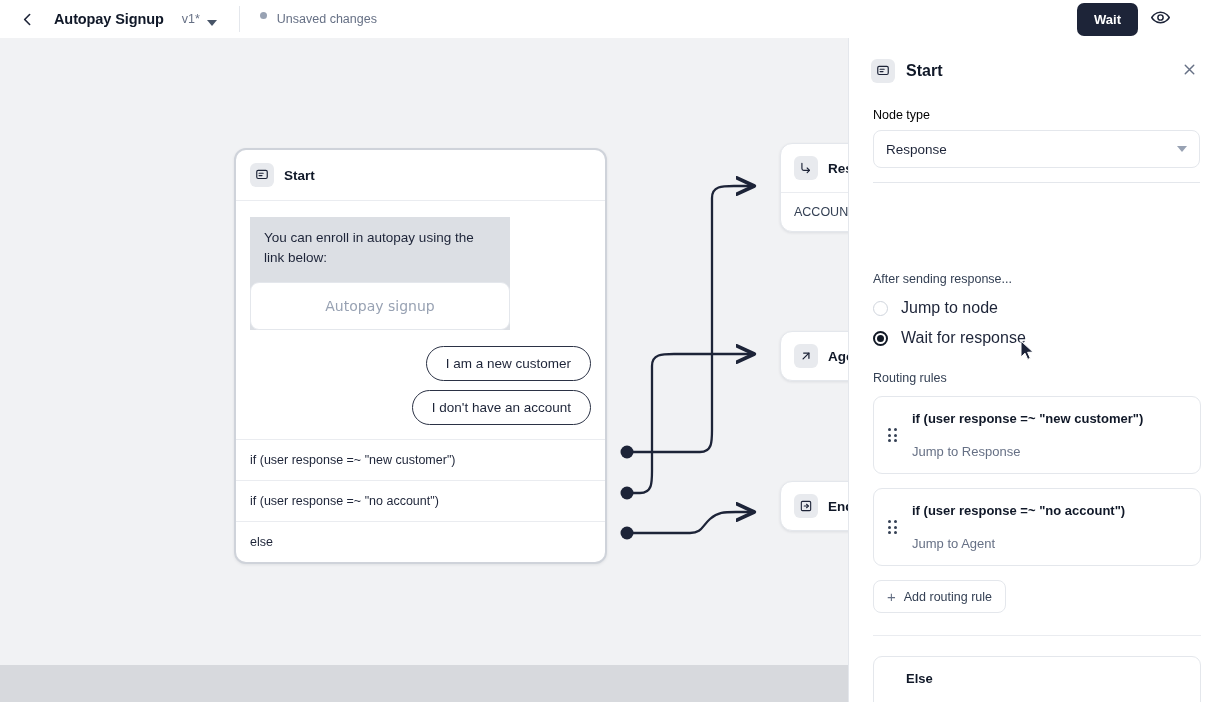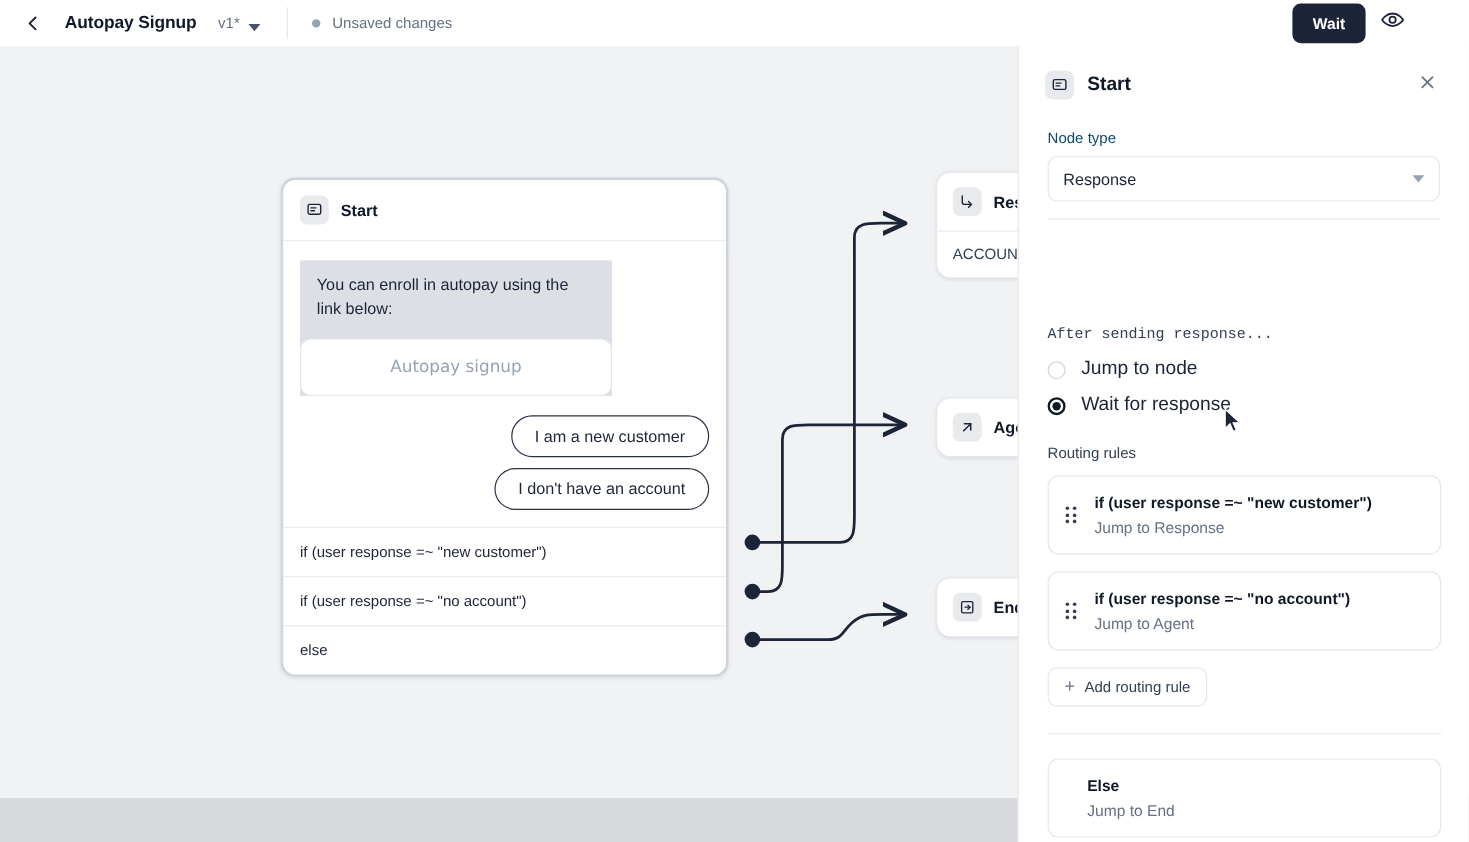--- a/index.html
+++ b/index.html
@@ -37,21 +37,21 @@
   .caret-down {
     width: 0; height: 0;
     border-left: 5px solid transparent;
     border-right: 5px solid transparent;
     border-top: 6px solid #475467;
   }
   .divider-v {
     width: 1px; height: 26px; background: #e4e7ec; margin-left: 22px;
   }
   .status-wrap {
-    margin-left: 20px; display: flex; align-items: center; gap: 10px;
+    margin-left: 20px; display: flex; gap: 10px;
   }
   .status-dot {
     width: 7px; height: 7px; border-radius: 50%; background: #98a2b3;
   }
   .status-text { font-size: 12.5px; color: #667085; }
   .topbar-right {
     margin-left: auto; display: flex; align-items: center; gap: 6px;
     padding-right: 10px;
   }
   .save-btn {
@@ -193,21 +193,21 @@
     padding: 18px 20px 14px 22px;
   }
   .panel-title { font-size: 16px; font-weight: bold; color: #101828; }
   .panel-close {
     margin-left: auto; width: 30px; height: 30px;
     display: flex; align-items: center; justify-content: center;
     border-radius: 6px; cursor: pointer;
   }
   .panel-section { padding: 8px 24px 0 24px; }
   .field-label {
-    font-size: 12.5px; color: #0c4a6e; margin-bottom: 8px;
+    font-size: 12.5px; color: #000000; margin-bottom: 8px;
   }
   .select-box {
     height: 38px; border: 1px solid #e4e7ec; border-radius: 8px;
     background: #ffffff;
     display: flex; align-items: center;
     padding: 0 12px;
     font-size: 13.5px; color: #1d2438;
     cursor: pointer;
   }
   .select-caret {
@@ -222,21 +222,21 @@
     height: 1px; background: #e4e7ec;
   }
   .panel-scroll {
     position: absolute; top: 216px; left: 0;
     width: 376px; height: 486px;
     padding: 0 24px;
     overflow: hidden;
   }
   .subfield-label {
     font-size: 12.5px; color: #344054;
-    margin-top: 18px; margin-bottom: 13px; font-family: Liberation Mono, monospace;
+    margin-top: 18px; margin-bottom: 13px;
   }
   .radio-row {
     display: flex; align-items: center; gap: 13px;
     margin-bottom: 12px; cursor: pointer;
   }
   .radio {
     width: 15px; height: 15px; border-radius: 50%;
     border: 1.6px solid #d0d5dd; background: #fff;
     flex: none;
   }
@@ -267,21 +267,21 @@
     display: grid;
     grid-template-columns: 3px 3px;
     gap: 2.5px;
     cursor: grab;
   }
   .drag-handle i {
     width: 3px; height: 3px; border-radius: 50%;
     background: #344054; display: block;
   }
   .rule-cond { font-size: 13px; font-weight: bold; color: #101828; }
-  .rule-jump { font-size: 13px; color: #667085; margin-top: 6px; }
+  .rule-jump { font-size: 13px; color: #667085; margin-top: 18px; }
 
   .add-rule-btn {
     display: inline-flex; align-items: center; gap: 8px;
     border: 1px solid #e4e7ec; border-radius: 8px;
     background: #fff;
     padding: 8px 13px;
     font-size: 12.5px; color: #344054;
     cursor: pointer; font-family: inherit;
   }
   .plus-glyph { font-size: 15px; color: #667085; line-height: 1; }

